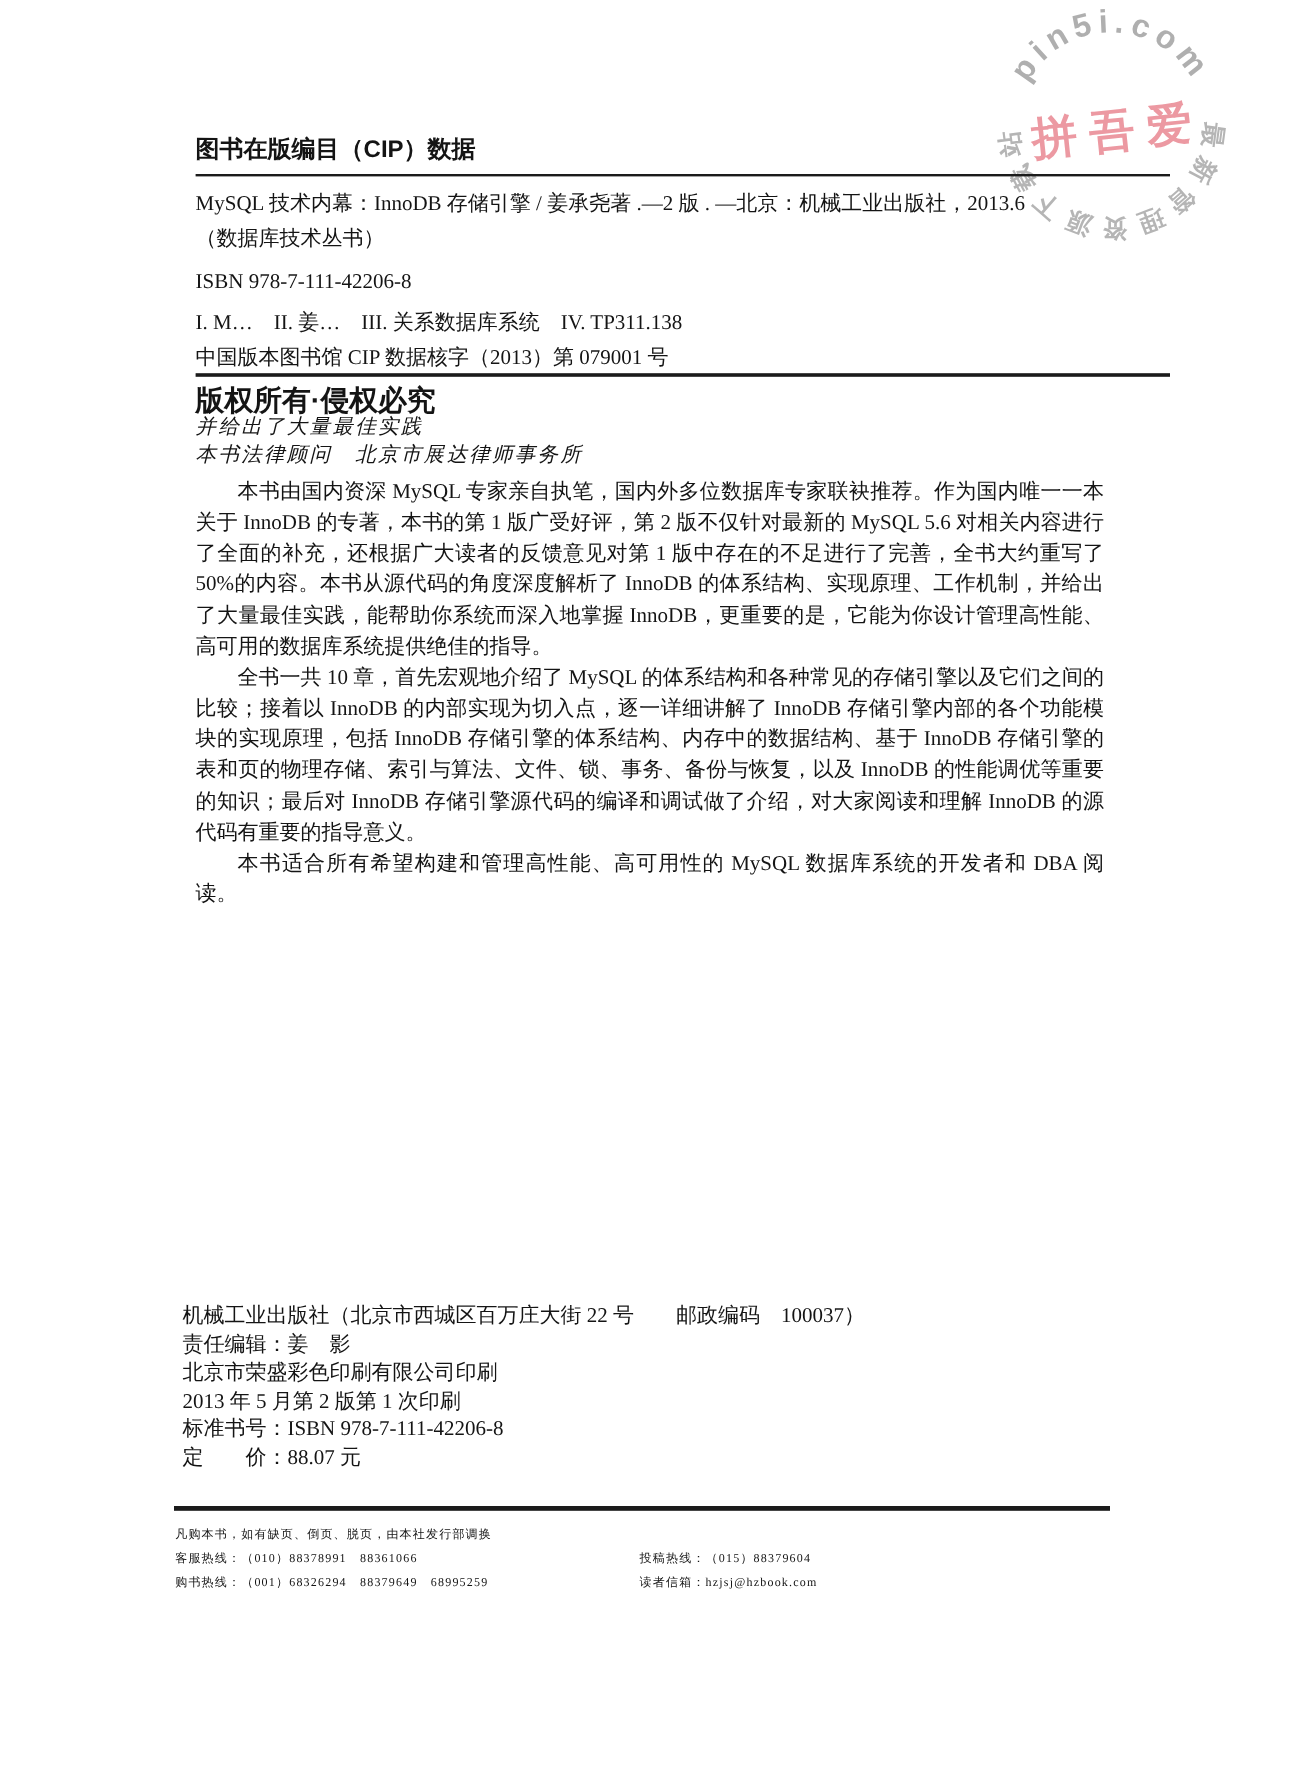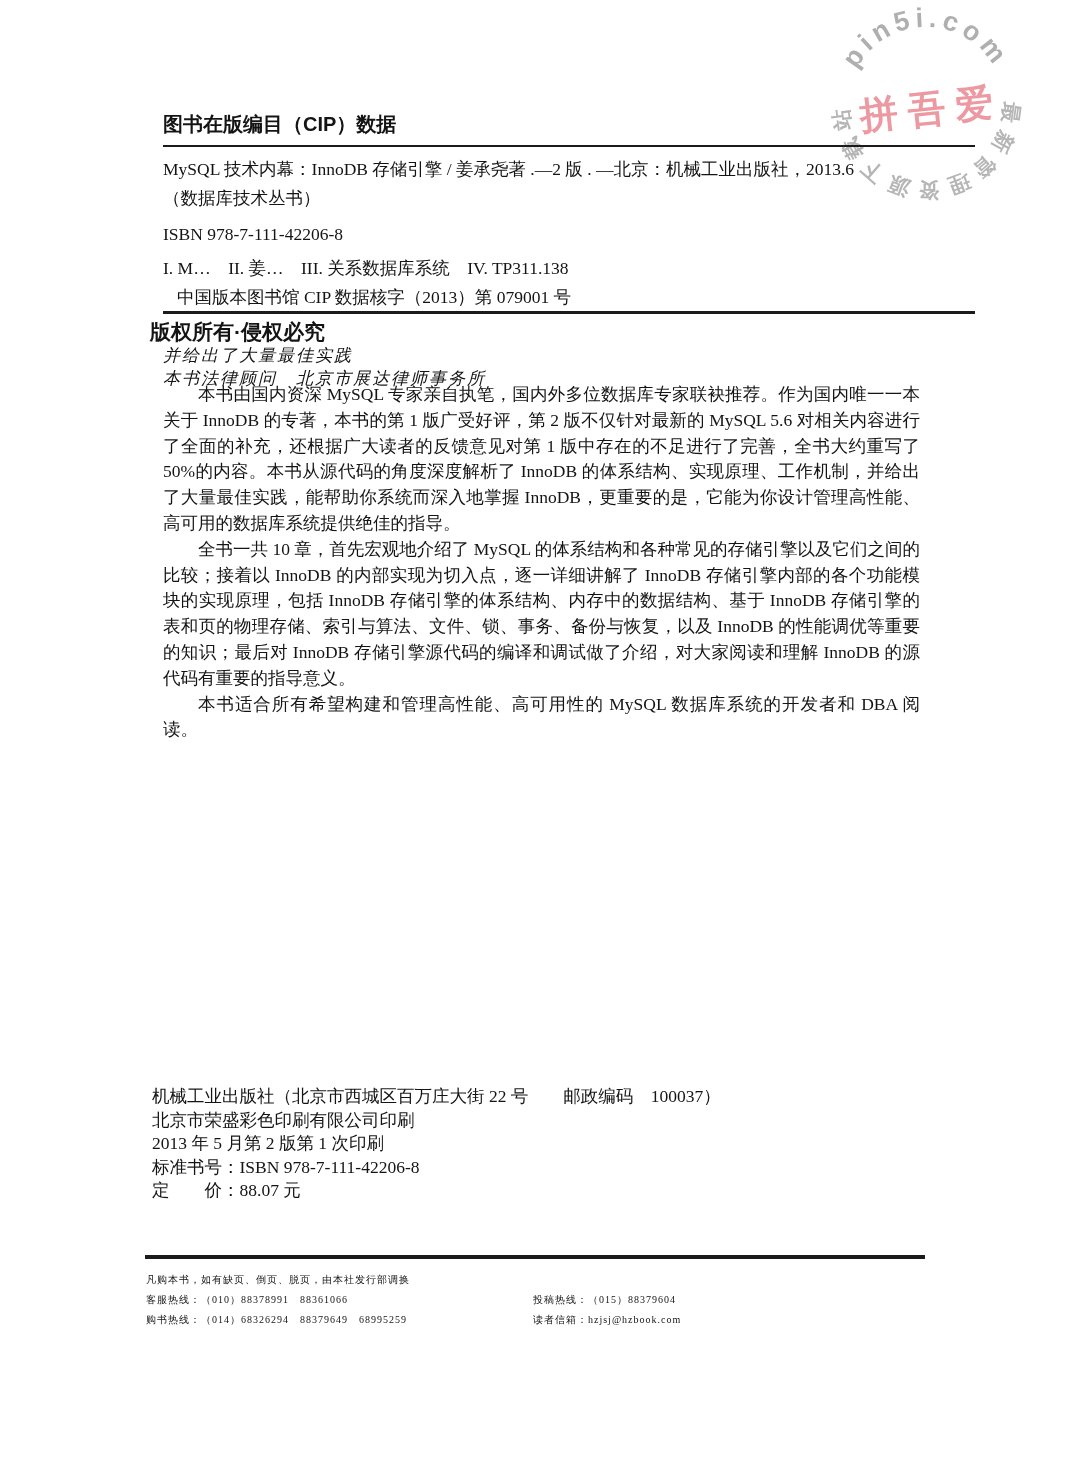--- a/index.html
+++ b/index.html
@@ -14,21 +14,21 @@
   }
   .abs { position: absolute; }
   .sans-bold {
     font-family: "Liberation Sans", "DejaVu Sans", sans-serif;
     font-weight: bold;
   }
   .body-text { font-size: 17.5px; line-height: 25px; }
   .rule { background: #1b1b1b; }
   .kai { font-style: italic; letter-spacing: 2px; }
   .paragraphs {
-    left: 163px; top: 382px; width: 757px;
+    left: 163px; top: 397px; width: 757px;
     font-size: 17.5px; line-height: 25.8px;
     text-align: justify;
   }
   .paragraphs p { margin: 0; text-indent: 2em; }
   .pub-block {
     left: 152px; top: 1085px; width: 800px;
     font-size: 17.5px; line-height: 23.6px;
   }
   .service-block {
     left: 146px; top: 1270px; width: 790px;
@@ -65,53 +65,54 @@
   <div class="abs rule" style="left:163px; top:145px; width:812px; height:2px;"></div>
 
   <div class="abs body-text" style="left:163px; top:157px; width:790px;">MySQL 技术内幕：InnoDB 存储引擎 / 姜承尧著 .—2 版 . —北京：机械工业出版社，2013.6</div>
 
   <div class="abs body-text" style="left:163px; top:186px;text-align:center;">（数据库技术丛书）</div>
 
   <div class="abs body-text" style="left:163px; top:222px;text-align:center;">ISBN 978-7-111-42206-8</div>
 
   <div class="abs body-text" style="left:163px; top:256px;">I. M…　II. 姜…　III. 关系数据库系统　IV. TP311.138</div>
 
-  <div class="abs body-text" style="left:163px; top:285px;margin-left:14px;">中国版本图书馆 CIP 数据核字（2013）第 079001 号</div>
+  <div class="abs body-text" style="left:163px; top:285px;">中国版本图书馆 CIP 数据核字（2013）第 079001 号</div>
 
   <div class="abs rule" style="left:163px; top:311px; width:812px; height:2.5px;"></div>
 
-  <div class="abs sans-bold" style="left:150px; top:318px; font-size:21px;">版权所有·侵权必究</div>
+  <div class="abs sans-bold" style="left:163px; top:318px; font-size:24px;">版权所有·侵权必究</div>
 
   <div class="abs kai" style="left:163px; top:344px; font-size:17px;">并给出了大量最佳实践</div>
 
   <div class="abs kai" style="left:163px; top:367px; font-size:17px;">本书法律顾问　北京市展达律师事务所</div>
 
   <div class="abs paragraphs">
     <p>本书由国内资深 MySQL 专家亲自执笔，国内外多位数据库专家联袂推荐。作为国内唯一一本关于 InnoDB 的专著，本书的第 1 版广受好评，第 2 版不仅针对最新的 MySQL 5.6 对相关内容进行了全面的补充，还根据广大读者的反馈意见对第 1 版中存在的不足进行了完善，全书大约重写了 50%的内容。本书从源代码的角度深度解析了 InnoDB 的体系结构、实现原理、工作机制，并给出了大量最佳实践，能帮助你系统而深入地掌握 InnoDB，更重要的是，它能为你设计管理高性能、高可用的数据库系统提供绝佳的指导。</p>
     <p>全书一共 10 章，首先宏观地介绍了 MySQL 的体系结构和各种常见的存储引擎以及它们之间的比较；接着以 InnoDB 的内部实现为切入点，逐一详细讲解了 InnoDB 存储引擎内部的各个功能模块的实现原理，包括 InnoDB 存储引擎的体系结构、内存中的数据结构、基于 InnoDB 存储引擎的表和页的物理存储、索引与算法、文件、锁、事务、备份与恢复，以及 InnoDB 的性能调优等重要的知识；最后对 InnoDB 存储引擎源代码的编译和调试做了介绍，对大家阅读和理解 InnoDB 的源代码有重要的指导意义。</p>
     <p>本书适合所有希望构建和管理高性能、高可用性的 MySQL 数据库系统的开发者和 DBA 阅读。</p>
   </div>
 
   <div class="abs pub-block">
     <div>机械工业出版社（北京市西城区百万庄大街 22 号　　邮政编码　100037）</div>
+    <div>责任编辑：姜　影</div>
     <div>北京市荣盛彩色印刷有限公司印刷</div>
     <div>2013 年 5 月第 2 版第 1 次印刷</div>
     <div>标准书号：ISBN 978-7-111-42206-8</div>
     <div>定　　价：88.07 元</div>
   </div>
 
   <div class="abs rule" style="left:145px; top:1255px; width:780px; height:3.5px;"></div>
 
   <div class="abs service-block">
     <div class="service-row">
       <span>凡购本书，如有缺页、倒页、脱页，由本社发行部调换</span>
     </div>
     <div class="service-row">
       <span>客服热线：（010）88378991　88361066</span>
       <span class="service-col2">投稿热线：（015）88379604</span>
     </div>
     <div class="service-row">
-      <span>购书热线：（014）68326294　88379649　68995259</span>
+      <span>购书热线：（001）68326294　88379649　68995259</span>
       <span class="service-col2">读者信箱：hzjsj@hzbook.com</span>
     </div>
   </div>
 
 </div>
 
 </body></html>

